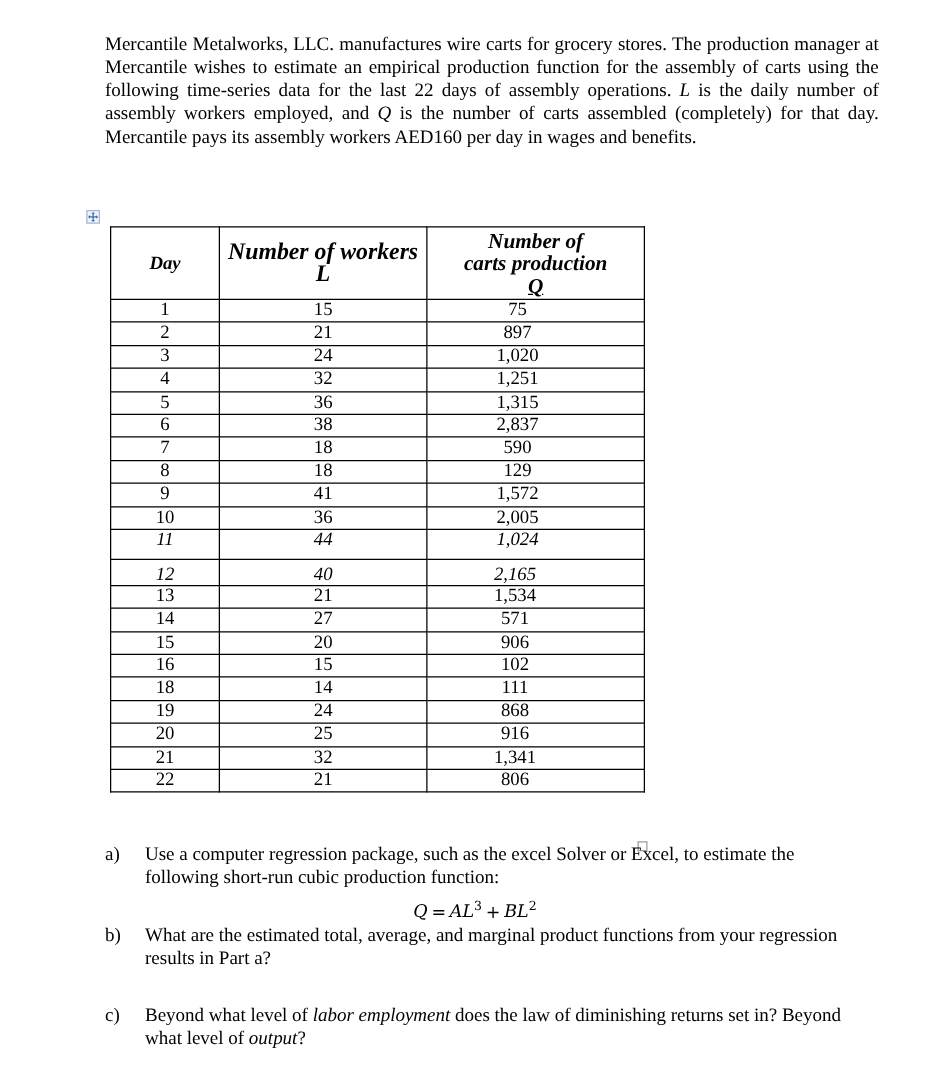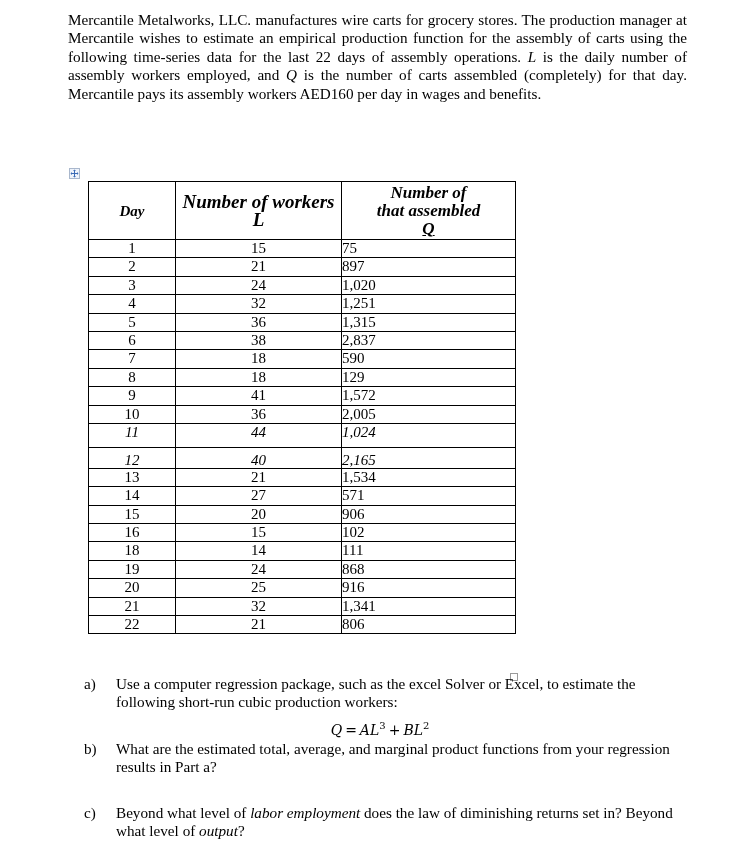--- a/index.html
+++ b/index.html
@@ -16,21 +16,21 @@
       color: #000000;
     }
     .intro {
       position: absolute;
       left: 68px;
       top: 11px;
       width: 619px;
       font-size: 15.2px;
       line-height: 18.4px;
       text-align: justify;
-      margin: 0;
+      margin: 16px;
     }
     .intro i { font-style: italic; }
 
     .move-handle {
       position: absolute;
       left: 69px;
       top: 168px;
       width: 11px;
       height: 11px;
       border: 1px solid #a9b7cc;
@@ -65,21 +65,21 @@
     .data-table th .sym { display: block; }
     .data-table th .sym.ul { text-decoration: underline; }
 
     .data-table td {
       height: 17.4px;
       line-height: 16px;
       vertical-align: top;
     }
     .data-table td.day { text-align: center; }
     .data-table td.l { text-align: center; }
-    .data-table td.q { text-align: left; padding-right: 29px; }
+    .data-table td.q { text-align: center; padding-right: 29px; }
     .data-table tr.tall td { height: 23px; font-style: italic; }
     .data-table tr.mid td { height: 20px; vertical-align: bottom; font-style: italic; }
     .data-table tr.second td.q { padding-right: 33px; }
 
     .cell-marker {
       position: absolute;
       left: 510px;
       top: 673px;
       width: 6px;
       height: 6px;
@@ -133,21 +133,21 @@
 <table class="data-table">
   <thead>
     <tr>
       <th class="c-day"><span>Day</span></th>
       <th class="c-l">
         <span class="lbl">Number of workers</span>
         <span class="sym">L</span>
       </th>
       <th class="c-q">
         <span class="sym">Number of</span>
-        <span class="sym">that assembled</span>
+        <span class="sym">carts production</span>
         <span class="sym ul">Q</span>
       </th>
     </tr>
   </thead>
   <tbody>
     <tr>
         <td class="day">1</td>
         <td class="l">15</td>
         <td class="q">75</td>
       </tr>
@@ -252,21 +252,21 @@
         <td class="q">806</td>
       </tr>
   </tbody>
 </table>
 
 <div class="cell-marker"></div>
 
 <div class="questions">
   <div class="q-item">
     <span class="q-label">a)</span>
-    <p class="q-a">Use a computer regression package, such as the excel Solver or Excel, to estimate the following short-run cubic production workers:</p>
+    <p class="q-a">Use a computer regression package, such as the excel Solver or Excel, to estimate the following short-run cubic production function:</p>
     <div class="formula"><span>Q</span><span class="op">=</span><span>AL</span><sup>3</sup><span class="op">+</span><span>BL</span><sup>2</sup></div>
   </div>
   <div class="q-item">
     <span class="q-label">b)</span>
     <p class="q-b">What are the estimated total, average, and marginal product functions from your regression results in Part a?</p>
   </div>
   <div class="q-item q-c">
     <span class="q-label">c)</span>
     <span>Beyond what level of </span><i>labor employment</i><span> does the law of diminishing returns set in? Beyond what level of </span><i>output</i><span>?</span>
   </div>

